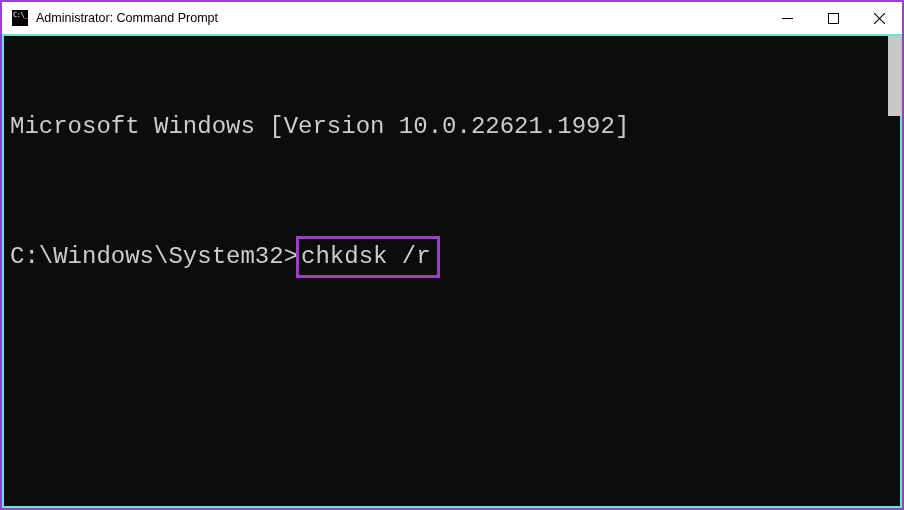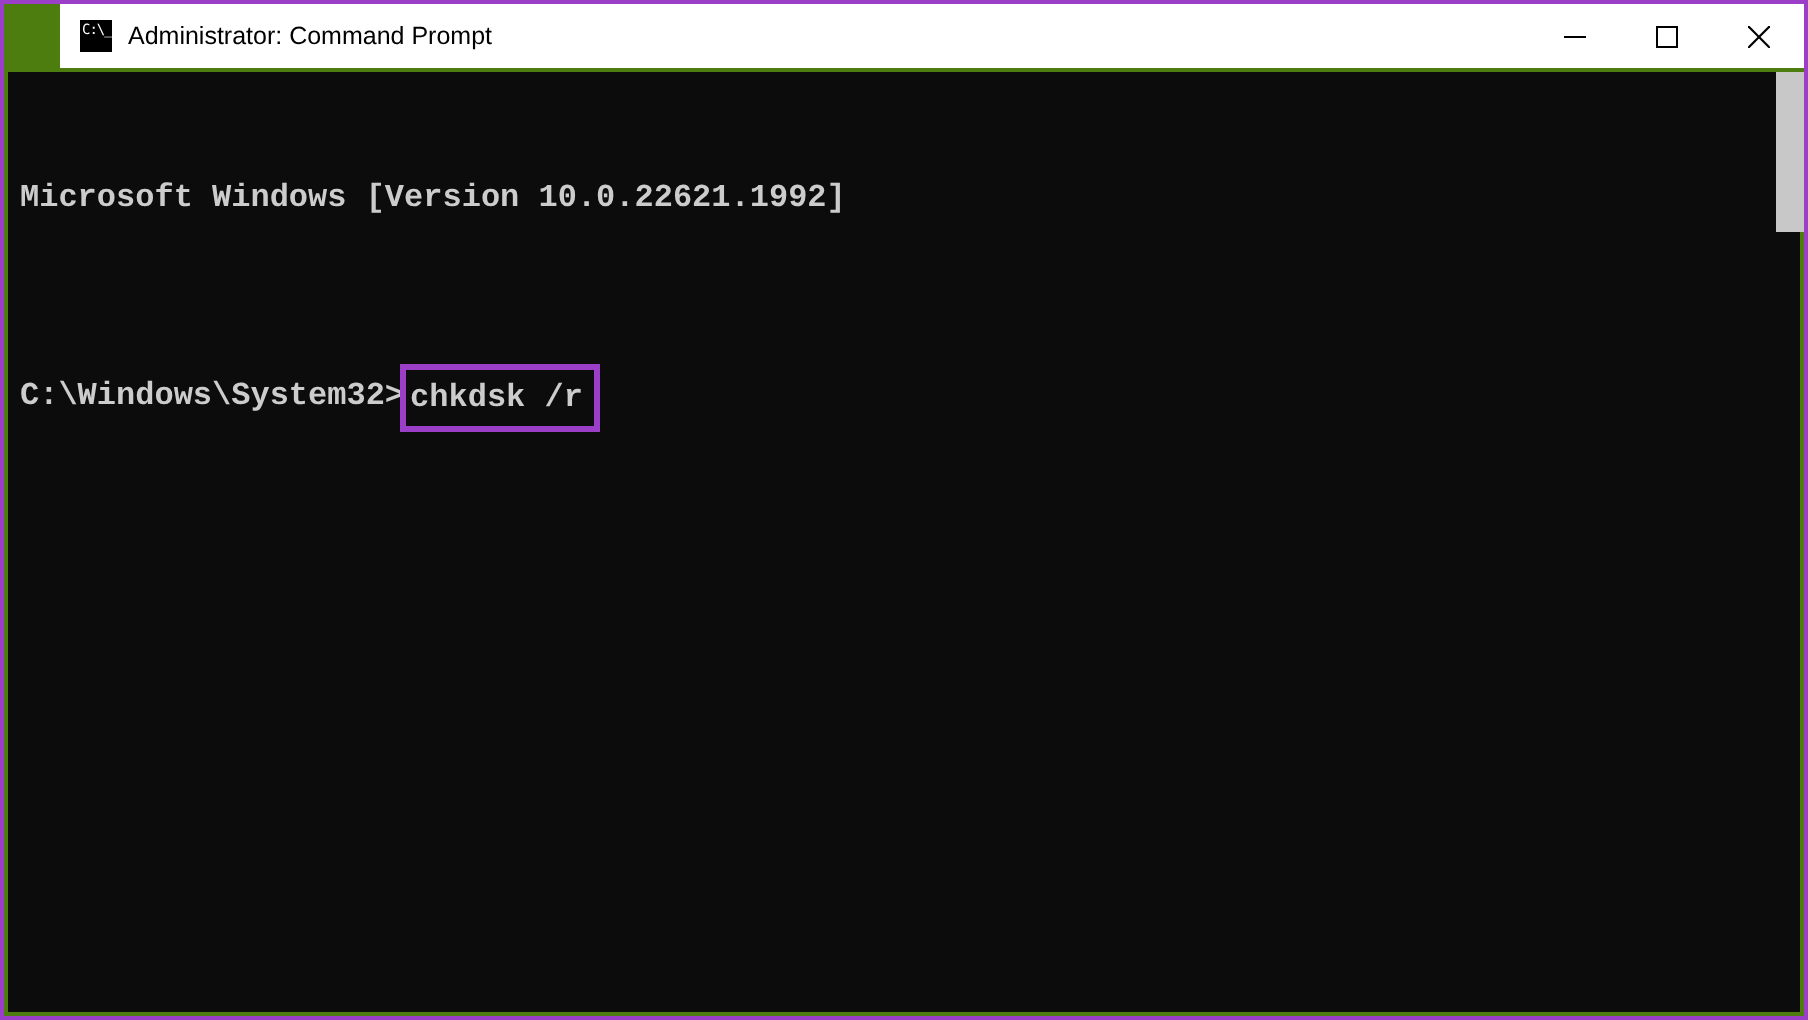--- a/index.html
+++ b/index.html
@@ -12,22 +12,21 @@
       background: #fff;
       width: 904px;
       height: 510px;
       overflow: hidden;
     }
     .outer-border {
       width: 904px;
       height: 510px;
       border: 2px solid #9b3fc9;
       position: relative;
-      background: #4d7c0f;
-      padding-left: 28px;
+      background: #5eead4;
     }
     .titlebar {
       height: 32px;
       background: #ffffff;
       display: flex;
       align-items: center;
       position: relative;
     }
     .app-icon {
       width: 16px;
@@ -82,25 +81,24 @@
       position: absolute;
       top: 34px;
       left: 2px;
       right: 2px;
       bottom: 2px;
       background: #0c0c0c;
     }
     .terminal-content {
       padding: 10px 0 0 6px;
       font-family: Consolas, "Courier New", monospace;
-      font-size: 16px;
+      font-size: 24px;
       line-height: 1.35;
       color: #cccccc;
       white-space: pre;
-      font-weight: bold;
     }
     .terminal-line {
       display: block;
     }
     .prompt-line {
       margin-top: 28px;
       display: flex;
       align-items: center;
     }
     .prompt-text {

